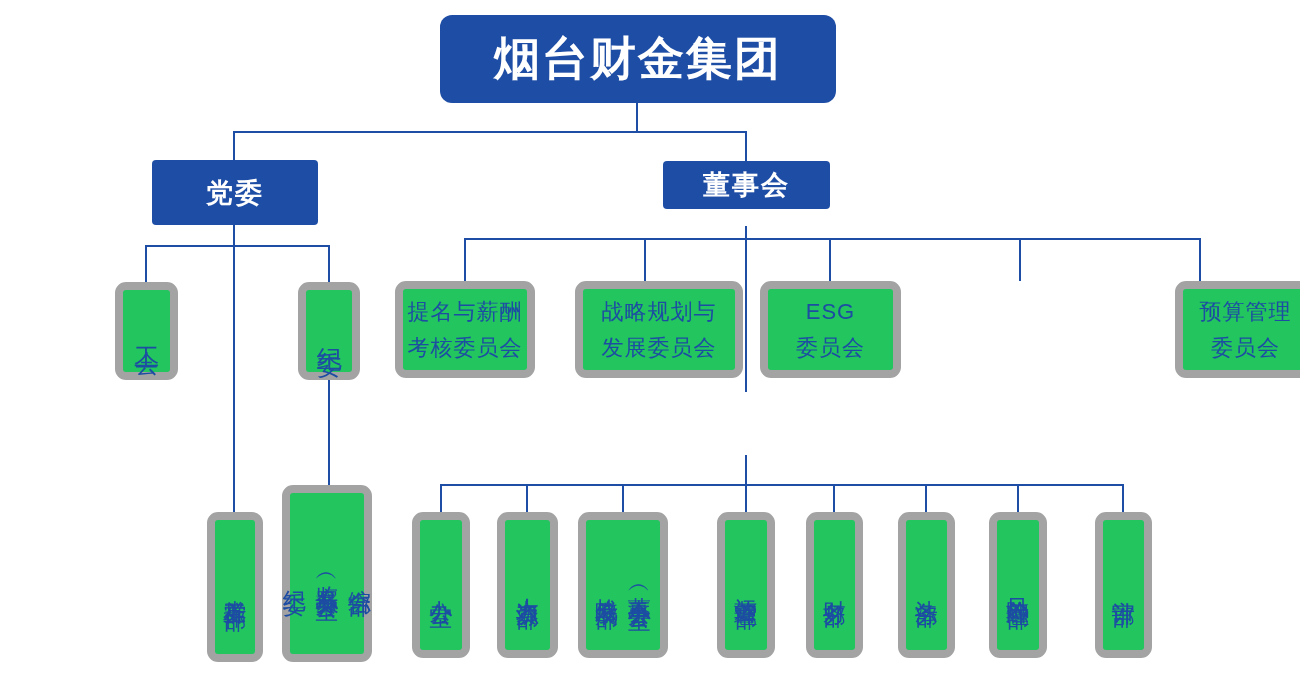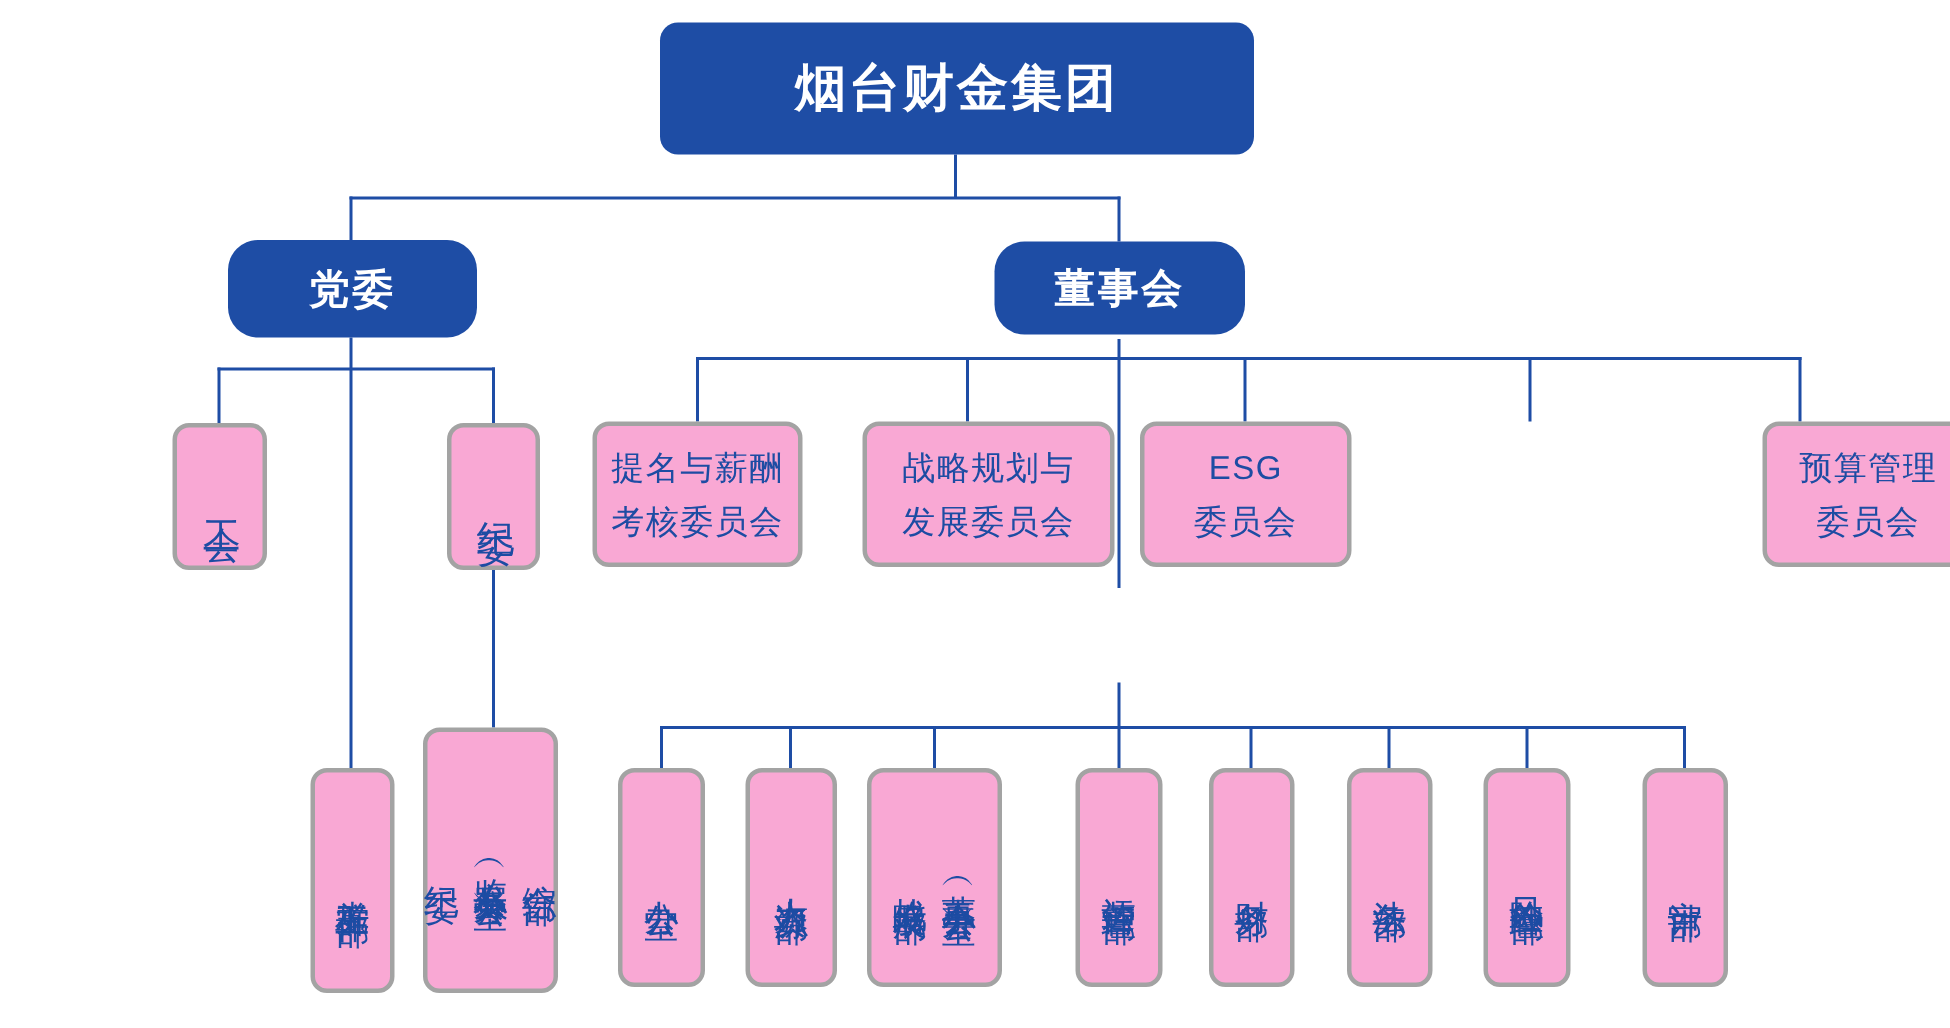--- a/index.html
+++ b/index.html
@@ -13,37 +13,37 @@
   .node{
     position:absolute;
     box-sizing:border-box;
     display:flex;
     align-items:center;
     justify-content:center;
   }
   .dark{
     background:#1E4DA5;
     color:#ffffff;
-    border-radius:20px;
+    border-radius:4px;
     font-weight:bold;
   }
   .dark.root{border-radius:12px;}
   .light{
-    background:#f9a8d4;
-    border:3px solid #a3a3a3;
+    background:#22c55e;
+    border:8px solid #a3a3a3;
     border-radius:11px;
     color:#1D4CA3;
     font-weight:500;
   }
   .lbl{
     white-space:pre-line;
     text-align:center;
     letter-spacing:1px;
   }
-  .root .lbl{font-size:34px;letter-spacing:2px;font-family:Liberation Serif, serif;}
+  .root .lbl{font-size:46px;letter-spacing:2px;font-family:Liberation Serif, serif;}
   .l2 .lbl{font-size:27px;letter-spacing:2px;}
   .committee .lbl{font-size:22px;line-height:1.62;}
   .vlbl{
     writing-mode:vertical-rl;
     white-space:pre-line;
     text-align:center;
     font-size:23px;
     line-height:1.42;
     letter-spacing:2px;
   }
@@ -85,21 +85,21 @@
   <div class="line" style="left:1017px;top:484px;width:2px;height:28px;"></div>
   <div class="line" style="left:1122px;top:484px;width:2px;height:28px;"></div>
 
   <div class="node dark root" style="left:440px;top:15px;width:396px;height:88px;">
     <span class="lbl">烟台财金集团</span>
   </div>
 
   <div class="node dark l2" style="left:152px;top:160px;width:166px;height:65px;">
     <span class="lbl">党委</span>
   </div>
-  <div class="node dark l2" style="left:663px;top:161px;width:167px;height:62px;">
+  <div class="node dark l2" style="left:663px;top:161px;width:167px;height:48px;">
     <span class="lbl">董事会</span>
   </div>
 
   <div class="node light small2" style="left:115px;top:282px;width:63px;height:98px;">
     <span class="vlbl">工会</span>
   </div>
   <div class="node light small2" style="left:298px;top:282px;width:62px;height:98px;">
     <span class="vlbl">纪委</span>
   </div>
   <div class="node light" style="left:207px;top:512px;width:56px;height:150px;">

